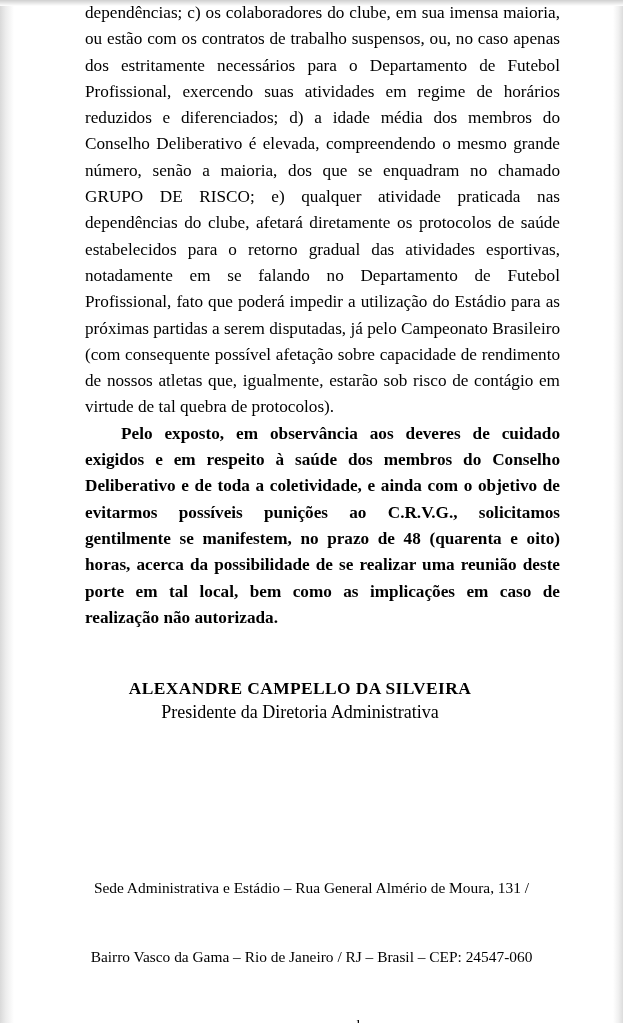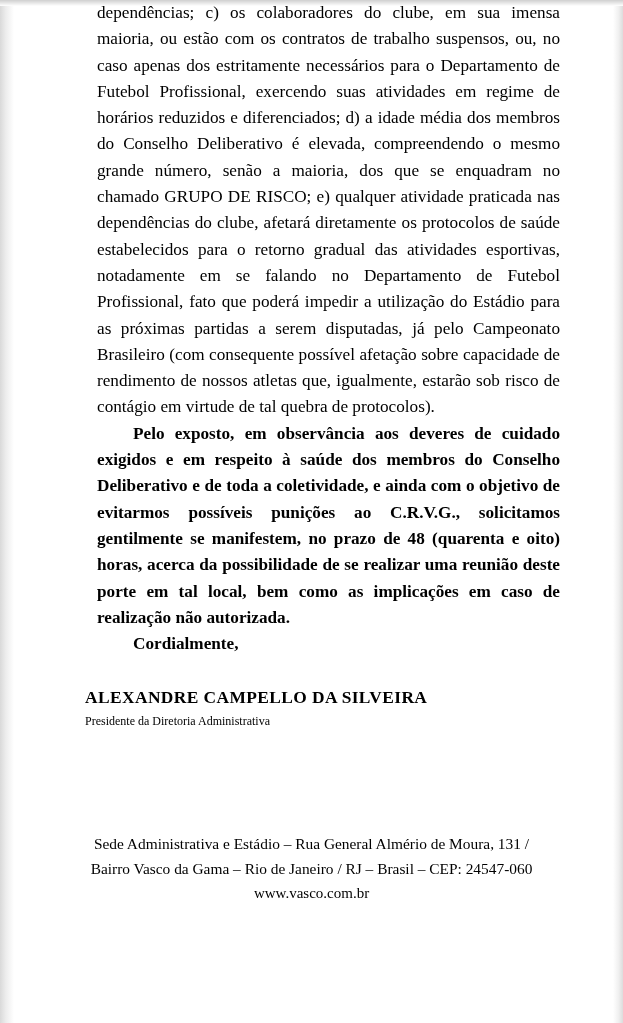--- a/index.html
+++ b/index.html
@@ -41,62 +41,64 @@
     height: 6px;
     background: linear-gradient(to bottom, #cfcfcf 0%, #ffffff 100%);
   }
   .content {
     position: absolute;
     left: 85px;
     top: 0px;
     width: 475px;
   }
   p.body-par {
-    margin: 0 0 0 12px;
+    margin: 0 0 0 0;
     text-align: justify;
     font-size: 17.2px;
     line-height: 26.3px;
     text-indent: 0;
     hyphens: none;
   }
   p.indent {
     text-indent: 36px;
     font-weight: bold;
   }
   .gap-para {
     margin-top: 23px;
   }
   .first-par {
     margin-top: 6px;
   }
   .signature-block {
-    margin-top: 28px;
+    margin-top: 45px;
+    text-align: center;
     width: 430px;
   }
   .sig-name {
     font-size: 17.4px;
     font-weight: bold;
     letter-spacing: 0.4px;
     line-height: 24px;
   }
   .sig-role {
-    font-size: 12px;
+    font-size: 18px;
     line-height: 25px;
   }
   .footer {
     position: absolute;
     left: 0;
     right: 0;
     top: 832px;
     text-align: center;
     font-size: 15.4px;
     line-height: 24.5px;
   }
   .footer div {
     white-space: nowrap;
+    margin-top: 44px;
   }
   .footer .site {
     font-size: 15px;
   }
 </style>
 </head>
 <body>
 
 <div class="page">
 
@@ -104,21 +106,20 @@
   <div class="edge-right"></div>
   <div class="edge-top"></div>
 
   <div class="content">
 
     <p class="body-par first-par">dependências; c) os colaboradores do clube, em sua imensa maioria, ou estão com os contratos de trabalho suspensos, ou, no caso apenas dos estritamente necessários para o Departamento de Futebol Profissional, exercendo suas atividades em regime de horários reduzidos e diferenciados; d) a idade média dos membros do Conselho Deliberativo é elevada, compreendendo o mesmo grande número, senão a maioria, dos que se enquadram no chamado GRUPO DE RISCO; e) qualquer atividade praticada nas dependências do clube, afetará diretamente os protocolos de saúde estabelecidos para o retorno gradual das atividades esportivas, notadamente em se falando no Departamento de Futebol Profissional, fato que poderá impedir a utilização do Estádio para as próximas partidas a serem disputadas, já pelo Campeonato Brasileiro (com consequente possível afetação sobre capacidade de rendimento de nossos atletas que, igualmente, estarão sob risco de contágio em virtude de tal quebra de protocolos).</p>
 
     <p class="body-par indent gap-para">Pelo exposto, em observância aos deveres de cuidado exigidos e em respeito à saúde dos membros do Conselho Deliberativo e de toda a coletividade, e ainda com o objetivo de evitarmos possíveis punições ao C.R.V.G., solicitamos gentilmente se manifestem, no prazo de 48 (quarenta e oito) horas, acerca da possibilidade de se realizar uma reunião deste porte em tal local, bem como as implicações em caso de realização não autorizada.</p>
 
 
-    <p class="body-par indent gap-para">Cordialmente,</p>
 
     <div class="signature-block">
       <div class="sig-name">ALEXANDRE CAMPELLO DA SILVEIRA</div>
       <div class="sig-role">Presidente da Diretoria Administrativa</div>
     </div>
 
   </div>
 
   <div class="footer">
     <div>Sede Administrativa e Estádio – Rua General Almério de Moura, 131 /</div>

